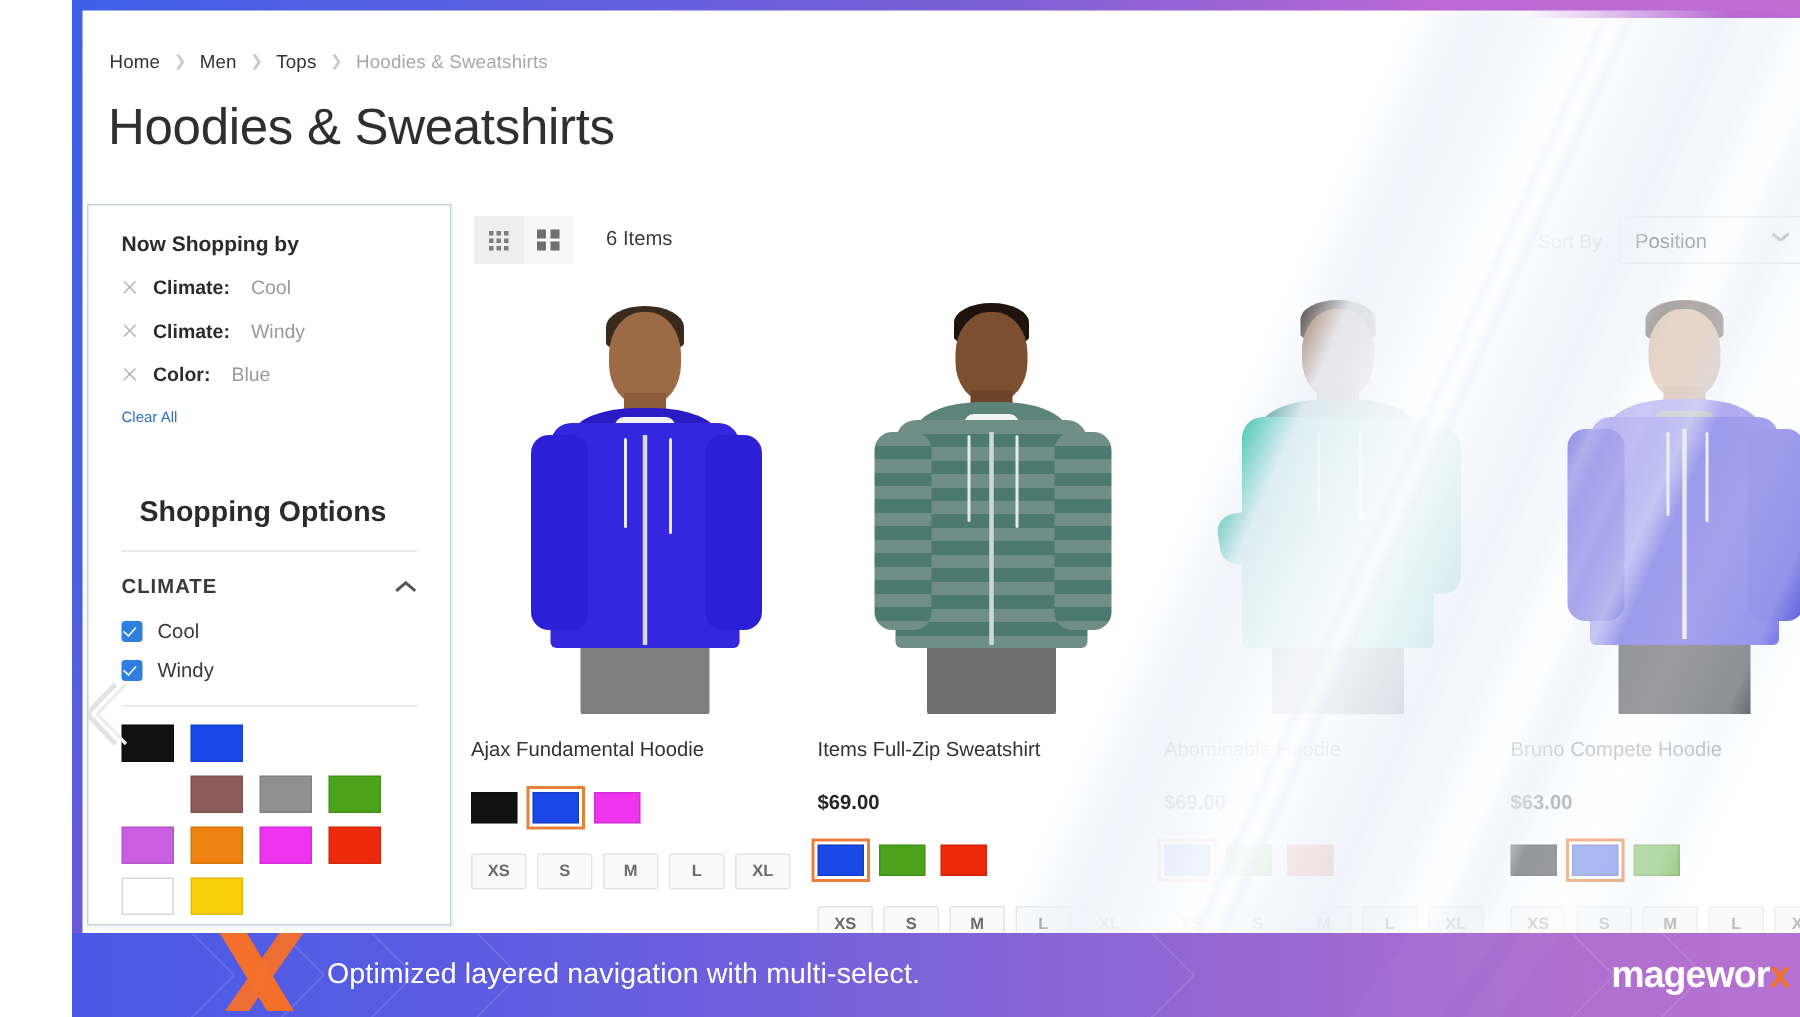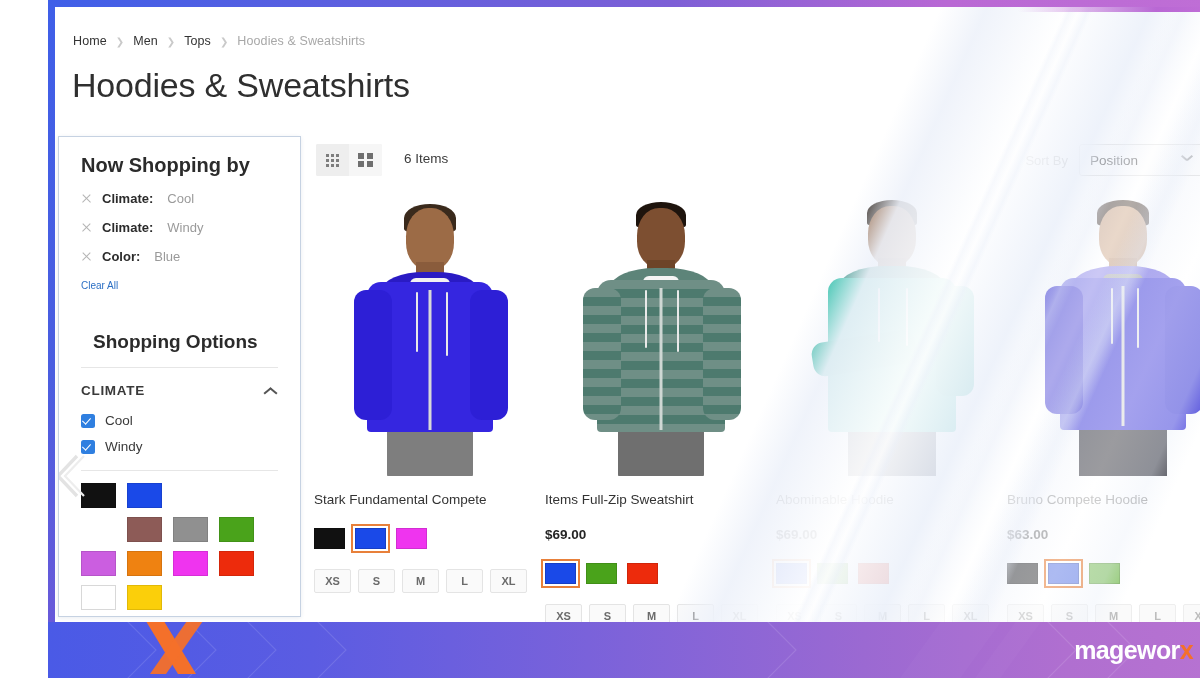--- a/index.html
+++ b/index.html
@@ -45,21 +45,21 @@
   .crumb-sep { color:#c9c9c9; font-size:10px; }
 
   .page-title { position:absolute; left:24px; top:66px; font-size:34px; font-weight:300;
                 color:#2f2f2f; letter-spacing:-.2px; z-index:5; }
 
   
   .sidebar { position:absolute; left:10px; top:136px; width:243px; height:481px;
              background:#fff; border:1px solid #c6d2e2; z-index:20;
              box-shadow:0 1px 4px rgba(40,70,120,.10); overflow:hidden; }
   .sb-pad { padding:0 22px; }
-  .sb-title { font-size:20px; font-weight:bold; color:#2b2b2b; padding-top:17px; }
+  .sb-title { font-size:14px; font-weight:bold; color:#2b2b2b; padding-top:17px; }
 
   .filter-row { display:flex; align-items:center; gap:10px; margin-top:14px; font-size:13px; }
   .x-icon { width:11px; height:11px; position:relative; flex:0 0 11px; opacity:.55; }
   .x-icon:before, .x-icon:after { content:""; position:absolute; left:0; top:5px; width:11px; height:1.4px;
                                   background:#777; }
   .x-icon:before { transform:rotate(45deg); }
   .x-icon:after  { transform:rotate(-45deg); }
   .filter-label { font-weight:bold; color:#2b2b2b; }
   .filter-value { color:#9a9a9a; margin-left:4px; }
 
@@ -298,21 +298,21 @@
         <div class="m-neck" style="top:76px;width:28px;height:22px;background:#8a5c3c;"></div>
         <div class="m-hood" style="top:86px;width:96px;height:40px;background:#2a1bc4;"></div>
         <div class="m-tee" style="top:92px;width:40px;height:30px;background:#f2f2f2;"></div>
         <div class="m-body" style="top:96px;width:126px;height:150px;background:#3526e0;"></div>
         <div class="m-armL" style="left:24px;top:104px;width:38px;height:130px;background:#2d1fd6;"></div>
         <div class="m-armR" style="right:22px;top:104px;width:38px;height:130px;background:#2d1fd6;"></div>
         <div class="m-zip" style="top:104px;height:140px;"></div>
         <div class="m-string" style="left:86px;top:106px;height:60px;"></div>
         <div class="m-string" style="left:116px;top:106px;height:64px;"></div>
       </div>
-      <div class="pname">Stark Fundamental Compete</div>
+      <div class="pname">Ajax Fundamental Hoodie</div>
       <div class="pswatches">
         <span class="psw" id="p0s0" style="background: rgb(17, 17, 17);"></span>
         <span class="psw sel" id="p0s1" style="background: rgb(26, 73, 232);"></span>
         <span class="psw" id="p0s2" style="background: rgb(239, 52, 239);"></span>
       </div>
       <div class="psizes">
         <span class="psize">XS</span>
         <span class="psize">S</span>
         <span class="psize">M</span>
         <span class="psize">L</span>
@@ -430,17 +430,18 @@
       </g>
       <g fill="#ffffff" opacity=".10">
         <path d="M900 -10 L960 -10 L905 66 L845 66 Z"></path>
         <path d="M975 -10 L1000 -10 L945 66 L920 66 Z"></path>
       </g>
     </svg>
     <svg class="bx" viewBox="0 0 86 86">
       <path d="M12 8 L30 8 L70 74 L52 74 Z" fill="#f4702a"></path>
       <path d="M70 8 L86 8 L40 74 L24 74 Z" fill="#f4702a" opacity=".95"></path>
     </svg>
+    <div class="banner-text">Optimized layered navigation with multi-select.</div>
     <div class="brand">
       <span><span>magewor</span><span class="bx-orange">x</span></span>
     </div>
   </div>
 </div>
 
 </body></html>

